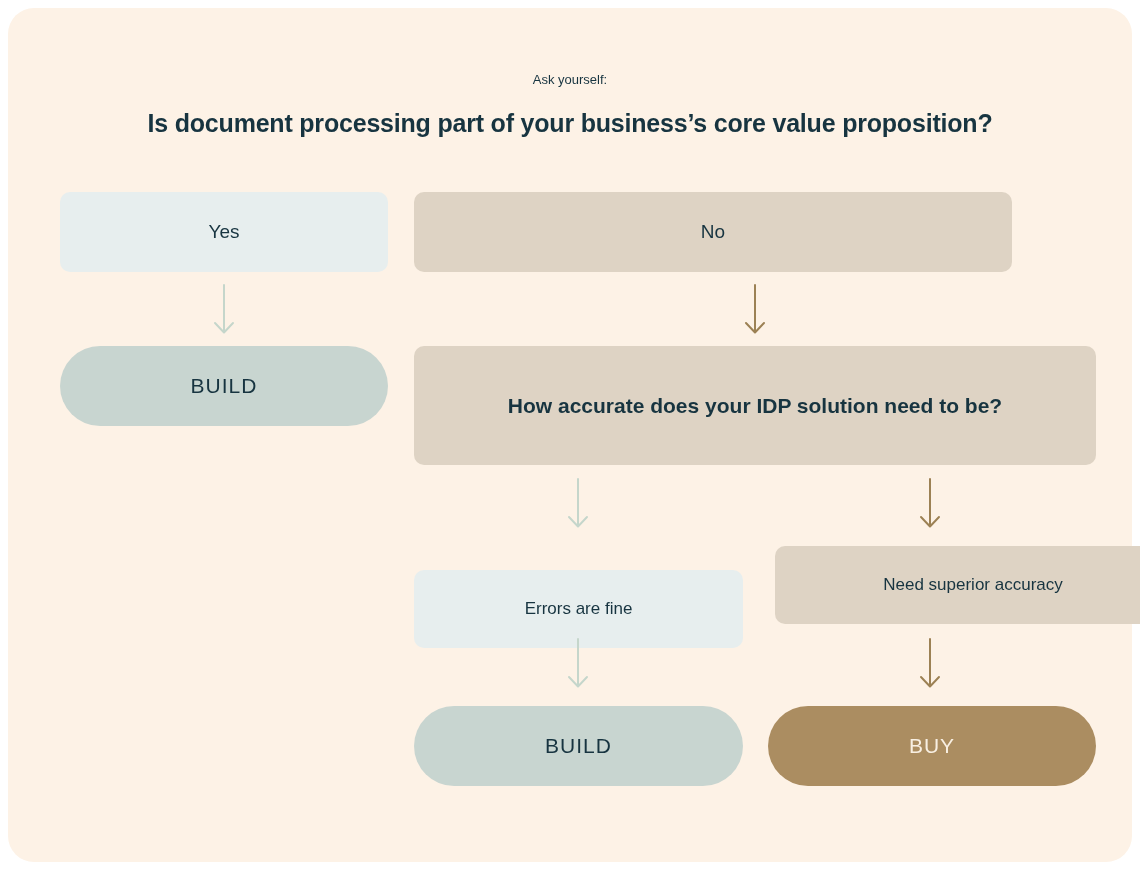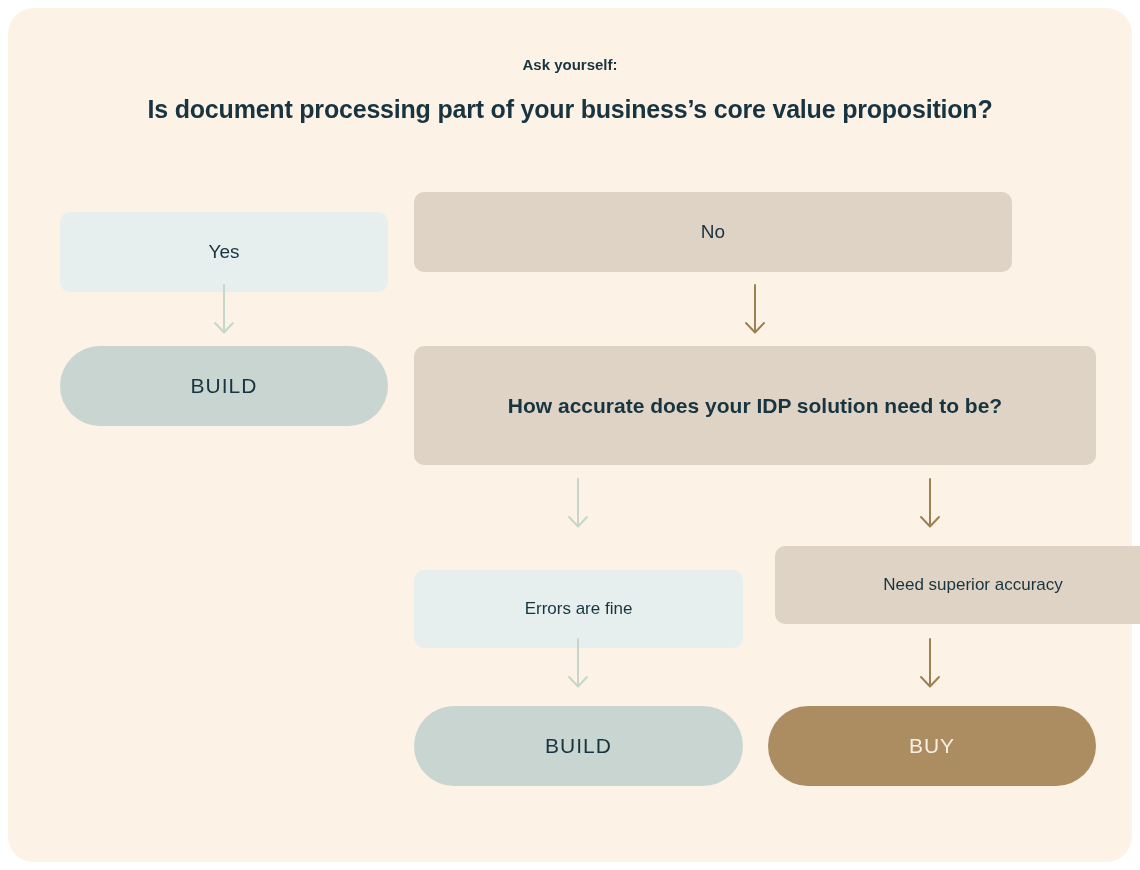--- a/index.html
+++ b/index.html
@@ -32,24 +32,25 @@
     left: 8px; top: 8px; right: 8px; bottom: 8px;
     background: var(--panel-bg);
     border-radius: 26px;
   }
   .header {
     position: absolute;
     left: 0; right: 0; top: 48px;
     text-align: center;
   }
   .kicker {
-    font-size: 15px;
-    font-weight: 700;
+    font-size: 13px;
+    font-weight: 400;
     color: var(--text-dark);
     margin-bottom: 22px;
+    margin-top: 16px;
   }
   .title {
     font-size: 25px;
     font-weight: 700;
     letter-spacing: -0.2px;
     color: var(--text-dark);
     margin-top: 14px;
   }
   .node {
     position: absolute;
@@ -69,21 +70,21 @@
   .label-cta-light { font-size: 21px; font-weight: 500; letter-spacing: 1px; color: var(--text-light); }
   .arrow {
     position: absolute;
     width: 26px; height: 50px;
   }
   .arrow svg { display: block; width: 26px; height: 50px; }
   .arrow-light { color: var(--arrow-light); }
   .arrow-dark  { color: var(--arrow-dark); }
 
   
-  .pos-yes     { left: 52px;  top: 184px; width: 328px; height: 80px; margin-top: 20px; }
+  .pos-yes     { left: 52px;  top: 184px; width: 328px; height: 80px; }
   .pos-no      { left: 406px; top: 184px; width: 598px; height: 80px; }
   .pos-build1  { left: 52px;  top: 338px; width: 328px; height: 80px; }
   .pos-q2      { left: 406px; top: 338px; width: 682px; height: 119px; padding: 0 40px; }
   .pos-errors  { left: 406px; top: 562px; width: 329px; height: 78px; }
   .pos-need    { left: 767px; top: 538px; width: 396px; height: 78px; }
   .pos-build2  { left: 406px; top: 698px; width: 329px; height: 80px; }
   .pos-buy     { left: 760px; top: 698px; width: 328px; height: 80px; }
 
   .pos-arrow-yes   { left: 203px; top: 276px; }
   .pos-arrow-no    { left: 734px; top: 276px; }

